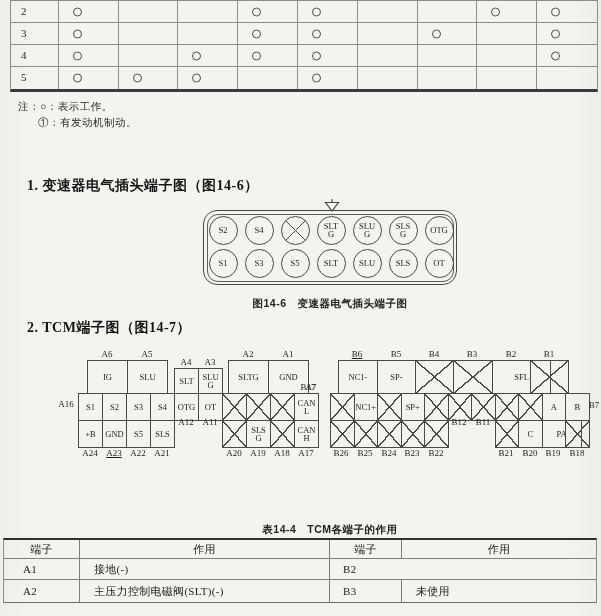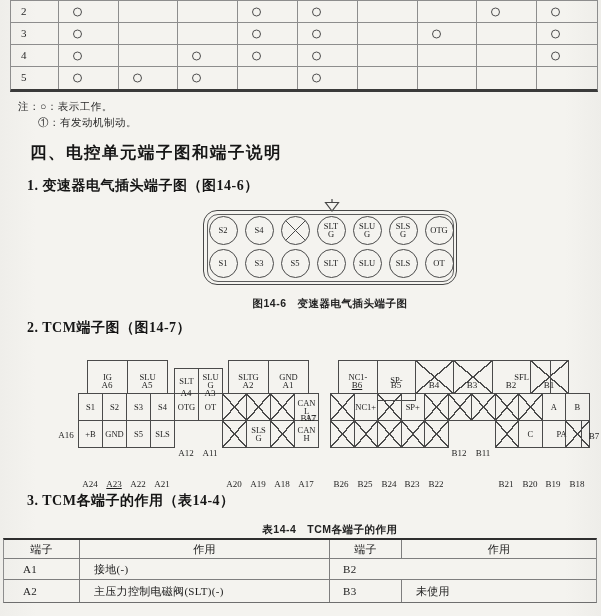--- a/index.html
+++ b/index.html
@@ -39,21 +39,21 @@
   .f6-circle{position:absolute;width:29px;height:29px;box-sizing:border-box;border:1.3px solid #4a4a4a;
     border-radius:50%;display:flex;align-items:center;justify-content:center;text-align:center;
     font:8.5px/8px "Liberation Serif",serif;white-space:pre-line;color:#222;overflow:hidden;}
 
   
   .tcm{position:absolute;left:0;top:348px;width:601px;height:114px;}
   .pin-cell{position:absolute;box-sizing:border-box;border:1px solid #4a4a4a;
     display:flex;align-items:center;justify-content:center;text-align:center;
     font:8.5px/8.5px "Liberation Serif",serif;white-space:pre-line;color:#1e1e1e;}
   .pin-num{position:absolute;transform:translateX(-50%);font:9px/9px "Liberation Serif",serif;
-    color:#1e1e1e;white-space:nowrap;margin-top:31px;}
+    color:#1e1e1e;white-space:nowrap;}
   .cross{background-image:
     linear-gradient(to top right,    rgba(0,0,0,0) calc(50% - 0.7px), #4a4a4a calc(50% - 0.7px), #4a4a4a calc(50% + 0.7px), rgba(0,0,0,0) calc(50% + 0.7px)),
     linear-gradient(to bottom right, rgba(0,0,0,0) calc(50% - 0.7px), #4a4a4a calc(50% - 0.7px), #4a4a4a calc(50% + 0.7px), rgba(0,0,0,0) calc(50% + 0.7px));}
 
   
   .t144{position:absolute;left:3px;top:538px;width:594px;box-sizing:border-box;
     border-top:2.5px solid #2e2e2e;border-left:1px solid #8d8d8d;border-right:1px solid #8d8d8d;
     border-bottom:1px solid #6e6e6e;font:11px "Liberation Serif",serif;color:#222;}
   .t144-row{display:flex;box-sizing:border-box;height:21px;border-bottom:1px solid #7e7e7e;}
   .t144-row.head{height:19px;}
@@ -156,21 +156,20 @@
         <div class="wt-cell"></div>
         <div class="wt-cell"></div>
         <div class="wt-cell"></div>
         <div class="wt-cell"></div>
       </div>
     </div>
 
   <div class="note" style="left:18px;top:100px;">注：○：表示工作。</div>
   <div class="note" style="left:38px;top:116px;">①：有发动机制动。</div>
 
-  <div class="h-main">四、电控单元端子图和端子说明</div>
 
   <div class="h-sub" style="top:177px;">1. 变速器电气插头端子图（图14-6）</div>
 
   <div class="f6">
     <svg class="f6-marker" width="20" height="13">
       <line x1="10" y1="0" x2="10" y2="3.5" stroke="#474747" stroke-width="1.2"></line>
       <polygon points="3.5,3.5 16.5,3.5 10,12" fill="none" stroke="#474747" stroke-width="1.2"></polygon>
     </svg>
     <div class="f6-outer"></div>
     <div class="f6-inner"></div>
@@ -219,21 +218,21 @@
       <div class="pin-cell" style="left: 102px; top: 72px; width: 25px; height: 28px;">GND</div>
       <div class="pin-cell" style="left: 126px; top: 72px; width: 25px; height: 28px;">S5</div>
       <div class="pin-cell" style="left: 150px; top: 72px; width: 25px; height: 28px;">SLS</div>
       <div class="pin-cell cross" style="left: 222px; top: 72px; width: 25px; height: 28px;"></div>
       <div class="pin-cell" style="left: 246px; top: 72px; width: 25px; height: 28px;">SLS
 G</div>
       <div class="pin-cell cross" style="left: 270px; top: 72px; width: 25px; height: 28px;"></div>
       <div class="pin-cell" style="left: 294px; top: 72px; width: 25px; height: 28px;">CAN
 H</div>
       <div class="pin-cell" style="left: 338px; top: 12px; width: 40px; height: 34px;">NC1-</div>
-      <div class="pin-cell" style="left: 377px; top: 12px; width: 39px; height: 41px;">SP-</div>
+      <div class="pin-cell" style="left: 377px; top: 12px; width: 39px; height: 34px;">SP-</div>
       <div class="pin-cell cross" style="left: 415px; top: 12px; width: 39px; height: 34px;"></div>
       <div class="pin-cell cross" style="left: 453px; top: 12px; width: 40px; height: 34px;"></div>
       <div class="pin-cell" style="left: 492px; top: 12px; width: 59px; height: 34px;">SFL</div>
       <div class="pin-cell cross" style="left: 530px; top: 12px; width: 39px; height: 34px;"></div>
       <div class="pin-cell cross" style="left: 330px; top: 45px; width: 24.5px; height: 28px;"></div>
       <div class="pin-cell" style="left: 353.5px; top: 45px; width: 24.5px; height: 28px;">NC1+</div>
       <div class="pin-cell cross" style="left: 377px; top: 45px; width: 24.5px; height: 28px;"></div>
       <div class="pin-cell" style="left: 400.5px; top: 45px; width: 24.5px; height: 28px;">SP+</div>
       <div class="pin-cell cross" style="left: 424px; top: 45px; width: 24.5px; height: 28px;"></div>
       <div class="pin-cell cross" style="left: 447.5px; top: 45px; width: 24.5px; height: 28px;"></div>
@@ -283,21 +282,20 @@
       <div class="pin-num" style="left: 365px; top: 101px;">B25</div>
       <div class="pin-num" style="left: 389px; top: 101px;">B24</div>
       <div class="pin-num" style="left: 412px; top: 101px;">B23</div>
       <div class="pin-num" style="left: 436px; top: 101px;">B22</div>
       <div class="pin-num" style="left: 506px; top: 101px;">B21</div>
       <div class="pin-num" style="left: 530px; top: 101px;">B20</div>
       <div class="pin-num" style="left: 553px; top: 101px;">B19</div>
       <div class="pin-num" style="left: 577px; top: 101px;">B18</div>
     </div>
 
-  <div class="h-sub" style="top:492px;">3. TCM各端子的作用（表14-4）</div>
 
   <div class="caption" style="top:523px;">表14-4　TCM各端子的作用</div>
   <div class="t144">
     <div class="t144-row head">
       <div class="col-a">端子</div>
       <div class="col-b">作用</div>
       <div class="col-c">端子</div>
       <div class="col-d">作用</div>
     </div>
     <div class="t144-row">

